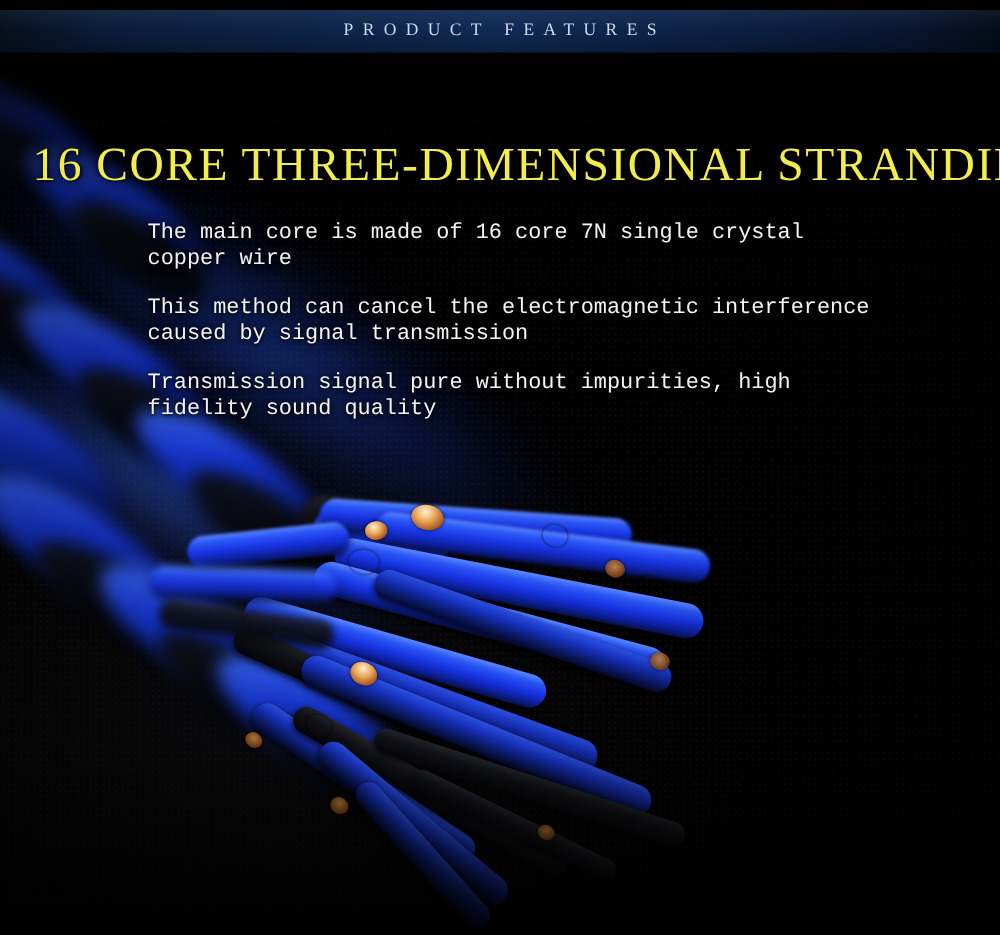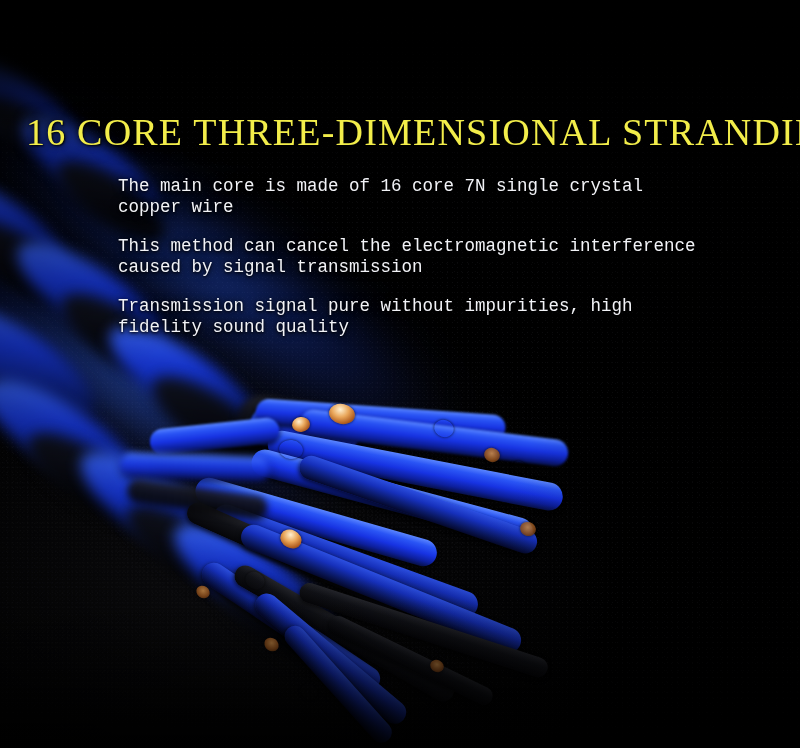--- a/index.html
+++ b/index.html
@@ -277,20 +277,23 @@
     <div class="copper" style="left:300px; top:684px; width:18px; height:15px; transform:rotate(40deg);"></div>
     <div class="copper dim" style="left:264px; top:638px; width:15px; height:13px; transform:rotate(36deg);"></div>
     <div class="copper dim" style="left:430px; top:660px; width:14px; height:12px; transform:rotate(28deg);"></div>
     <div class="copper dim" style="left:196px; top:586px; width:14px; height:12px; transform:rotate(34deg);"></div>
 
     <div class="vignette"></div>
     <div class="topfade"></div>
     <div class="bottomfade"></div>
   </div>
 
+  <div class="header-band">
+    <div class="header-title">PRODUCT FEATURES</div>
+  </div>
 
   <div class="content">
 
     <div class="headline">16 CORE THREE-DIMENSIONAL STRANDING</div>
 
     <div class="bullets">
       <div class="bullet">The main core is made of 16 core 7N single crystal
 copper wire</div>
       <div class="bullet">This method can cancel the electromagnetic interference
 caused by signal transmission</div>

